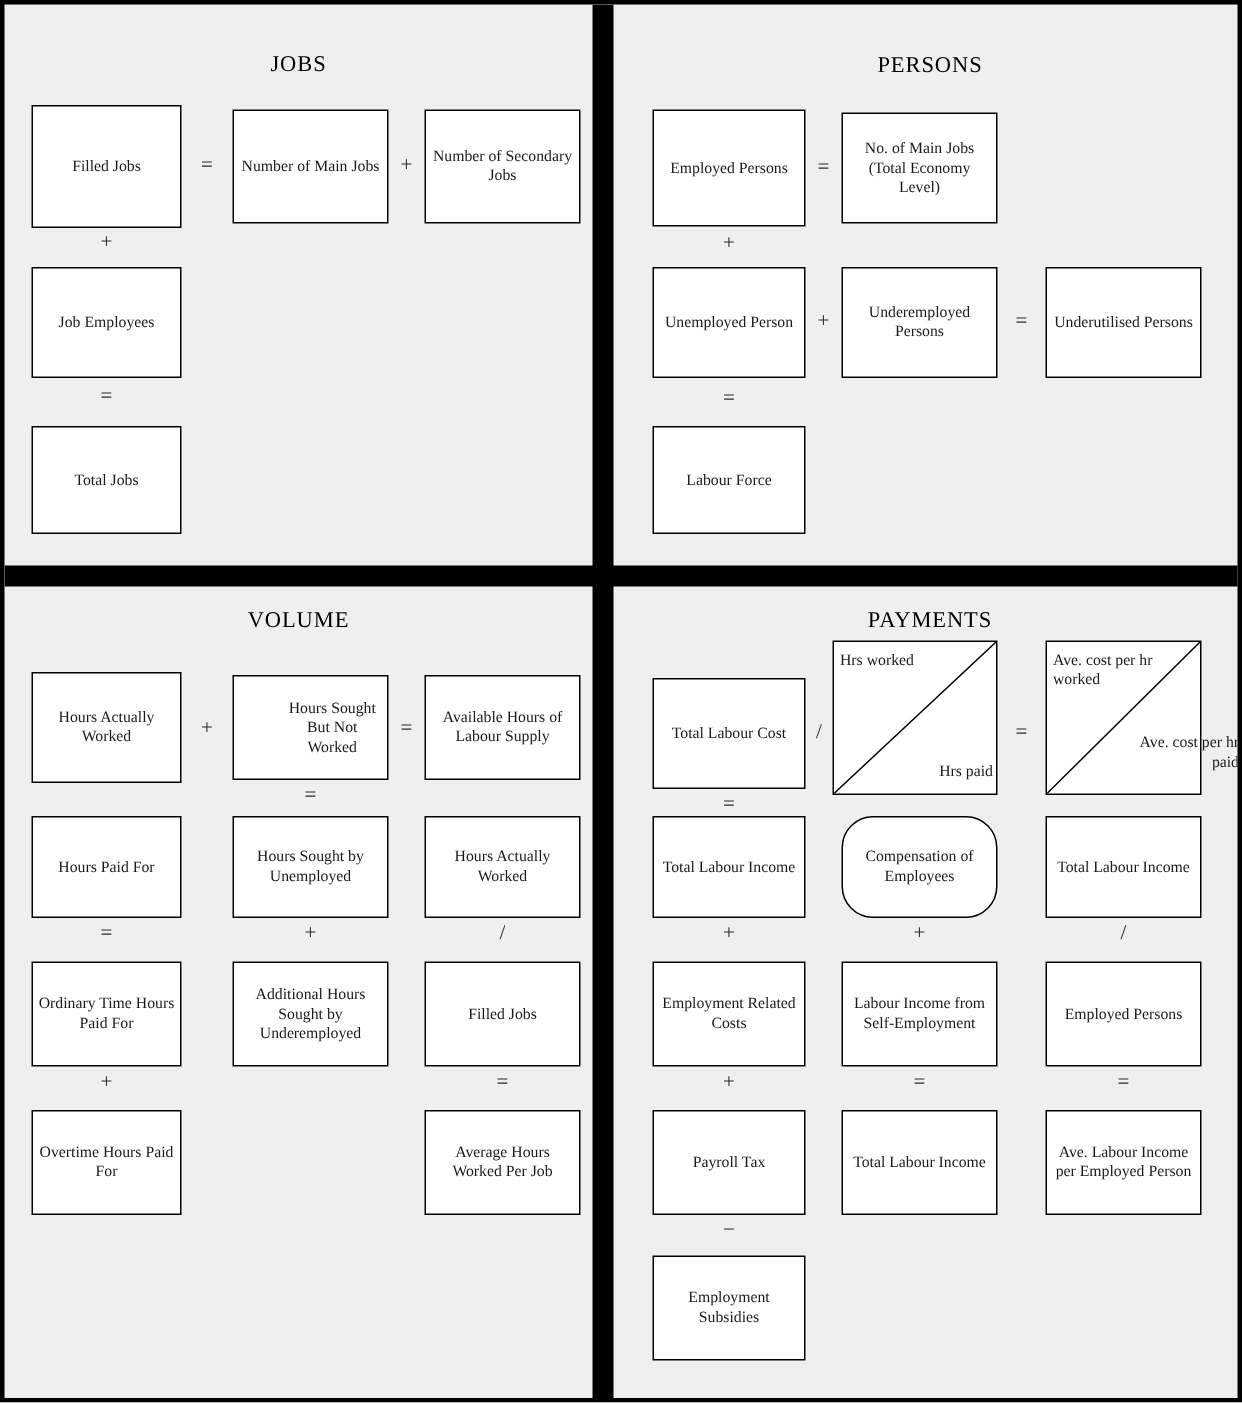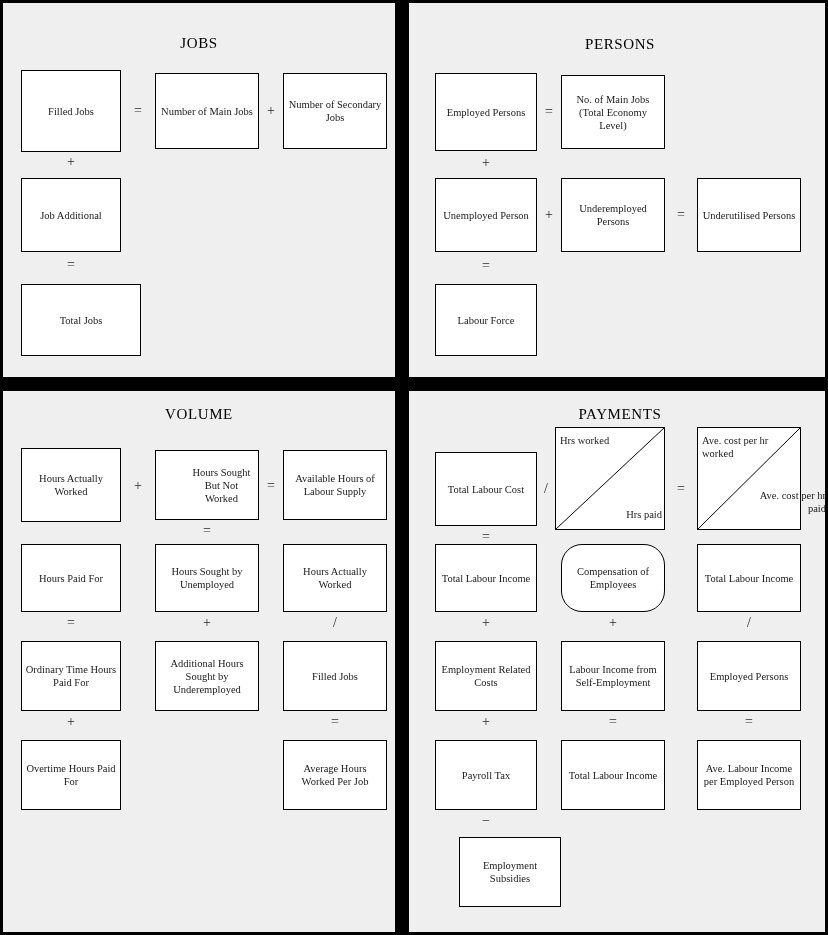--- a/index.html
+++ b/index.html
@@ -94,25 +94,25 @@
     <div class="node" style="left:152px;top:70px;width:104px;height:76px;">
       <span>Number of Main Jobs</span>
     </div>
     <div class="op" style="left:256px;top:101px;width:24px;">+</div>
     <div class="node" style="left:280px;top:70px;width:104px;height:76px;">
       <span>Number of Secondary Jobs</span>
     </div>
 
     <div class="op" style="left:18px;top:152px;width:100px;">+</div>
     <div class="node" style="left:18px;top:175px;width:100px;height:74px;">
-      <span>Job Additional</span>
+      <span>Job Employees</span>
     </div>
 
     <div class="op" style="left:18px;top:255px;width:100px;">=</div>
-    <div class="node" style="left:18px;top:281px;width:120px;height:72px;">
+    <div class="node" style="left:18px;top:281px;width:100px;height:72px;">
       <span>Total Jobs</span>
     </div>
   </div>
 
   <div class="quadrant">
     <div class="q-title" style="left:406px;top:33px;width:422px;">PERSONS</div>
 
     <div class="node" style="left:432px;top:70px;width:102px;height:78px;">
       <span>Employed Persons</span>
     </div>
@@ -253,21 +253,21 @@
       <span>Payroll Tax</span>
     </div>
     <div class="node" style="left:558px;top:737px;width:104px;height:70px;">
       <span>Total Labour Income</span>
     </div>
     <div class="node" style="left:694px;top:737px;width:104px;height:70px;">
       <span>Ave. Labour Income per Employed Person</span>
     </div>
 
     <div class="op" style="left:432px;top:811px;width:102px;">−</div>
-    <div class="node" style="left:432px;top:834px;width:102px;height:70px;margin-left:24px;">
+    <div class="node" style="left:432px;top:834px;width:102px;height:70px;">
       <span>Employment Subsidies</span>
     </div>
   </div>
 
   <div class="divider-v"></div>
   <div class="divider-h"></div>
 
 </div>
 
 </body></html>

